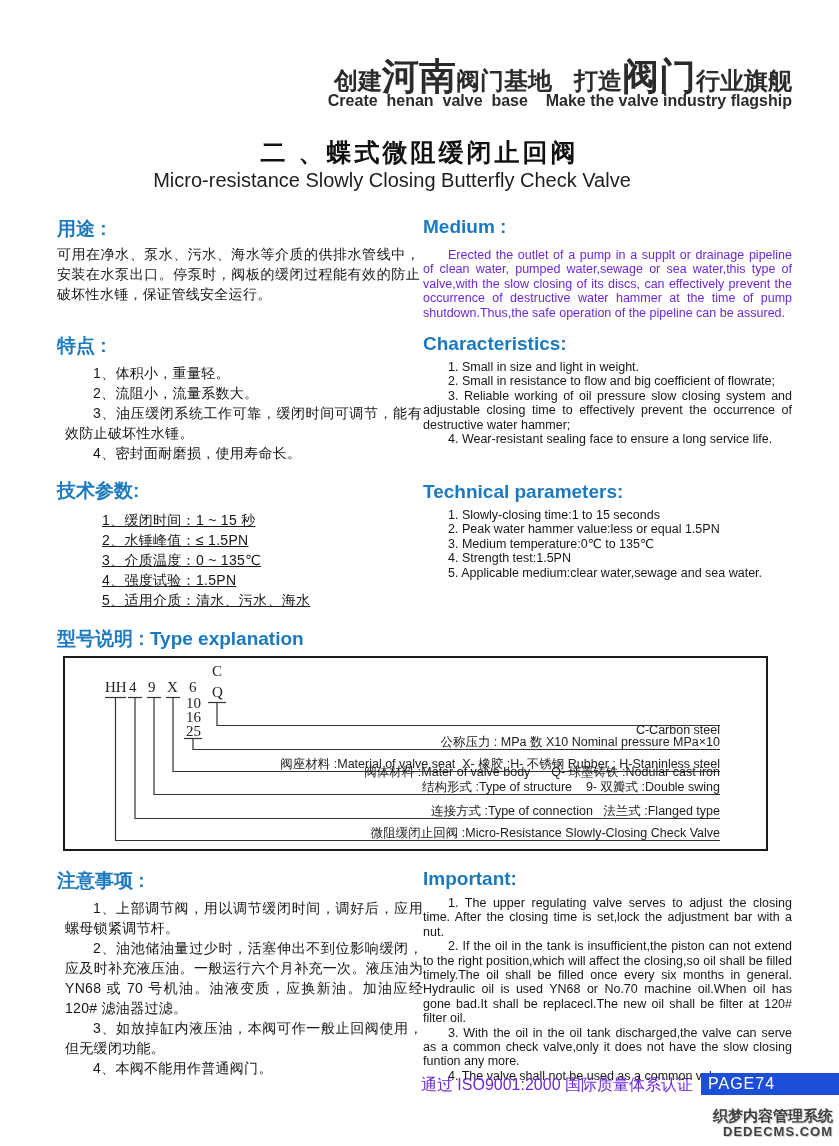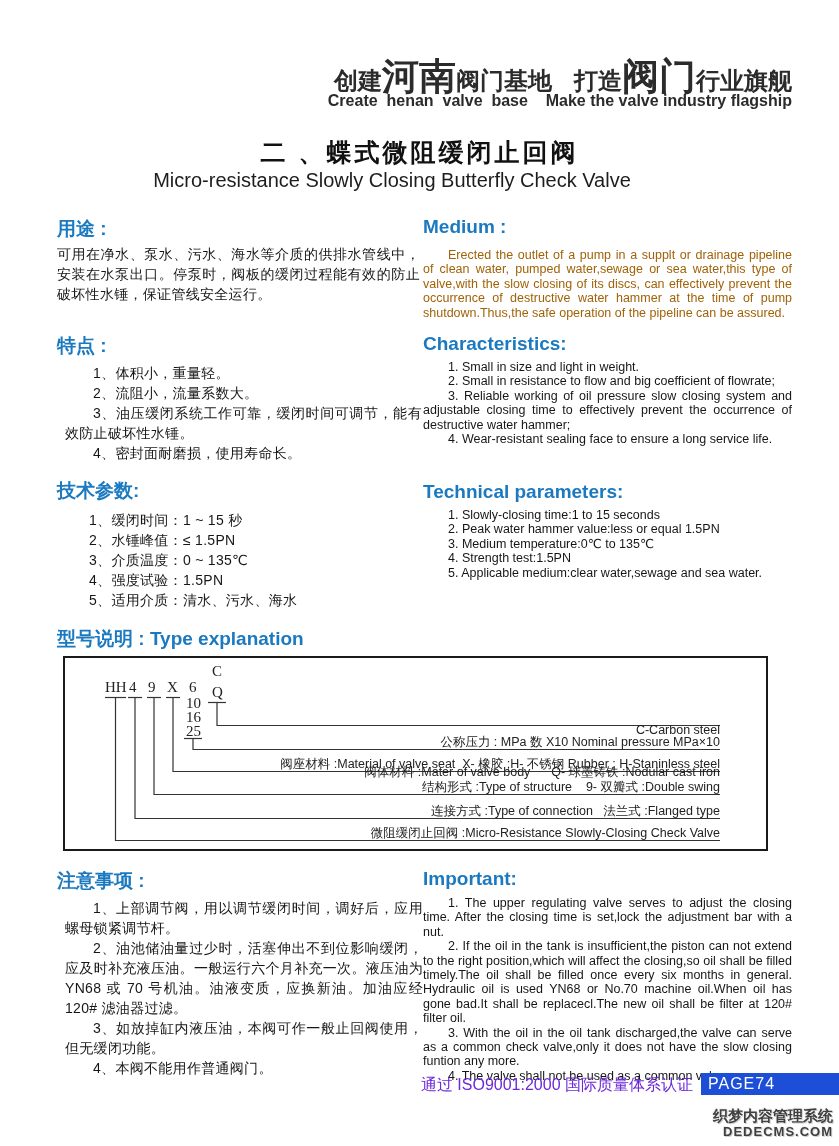--- a/index.html
+++ b/index.html
@@ -17,21 +17,21 @@
   .slogan-en{right:47px;top:92px;font-size:16px;font-weight:bold;color:#2b2b2b;white-space:pre;}
   
   .title-cn{left:0;width:839px;top:136px;text-align:center;font-size:25px;font-weight:bold;letter-spacing:3px;color:#111;}
   .title-en{left:0;width:764px;top:169px;text-align:center;font-size:20px;color:#1d1d1d;margin-left:10px;}
   
   .h-blue{font-size:19px;font-weight:bold;color:#1b79c0;white-space:nowrap;}
   
   .cn-body{font-size:14px;line-height:20px;text-align:justify;color:#161616;letter-spacing:0.3px;}
   .cn-body .ind, .cn-item{text-indent:2em;margin-left:8px;}
   .cn-item{font-size:14px;line-height:20px;text-align:justify;color:#161616;letter-spacing:0.3px;}
-  .en-body{font-size:12.5px;line-height:14.4px;text-align:justify;color:#a16207;}
+  .en-body{font-size:12.5px;line-height:14.4px;text-align:justify;color:#6d28d9;}
   .en-item{font-size:12.5px;line-height:14.4px;text-align:justify;color:#161616;text-indent:2em;}
   .en-ind{text-indent:2em;}
   
   .diagram{left:63px;top:656px;width:701px;height:191px;border:2px solid #1a1a1a;}
   .code{position:absolute;font-family:"Liberation Serif","DejaVu Serif",serif;font-size:15px;color:#222;line-height:15px;}
   .drow{position:absolute;right:46px;font-size:12.5px;line-height:14px;color:#222;text-align:right;white-space:pre;}
   .dsvg{position:absolute;left:0;top:0;}
   
   .cert{top:1075px;right:146px;font-size:16px;color:#6d28d9;white-space:nowrap;}
   .pagebox{top:1073px;left:701px;width:138px;height:22px;background:#1d4ed8;color:#ffffff;
@@ -69,21 +69,21 @@
 
 <div class="abs h-blue" style="left:423px;top:333px;">Characteristics:</div>
 <div class="abs" style="left:423px;top:360px;width:369px;">
   <div class="en-item">1. Small in size and light in weight.</div>
   <div class="en-item">2. Small in resistance to flow and big coefficient of flowrate;</div>
   <div class="en-item">3. Reliable working of oil pressure slow closing system and adjustable closing time to effectively prevent the occurrence of destructive water hammer;</div>
   <div class="en-item">4. Wear-resistant sealing face to ensure a long service life.</div>
 </div>
 
 <div class="abs h-blue" style="left:57px;top:478px;">技术参数:</div>
-<div class="abs" style="left:53px;top:510px;width:365px;">
+<div class="abs" style="left:66px;top:510px;width:365px;text-decoration:underline;">
   <div class="cn-item">1、缓闭时间：1 ~ 15 秒</div>
   <div class="cn-item">2、水锤峰值：≤ 1.5PN</div>
   <div class="cn-item">3、介质温度：0 ~ 135℃</div>
   <div class="cn-item">4、强度试验：1.5PN</div>
   <div class="cn-item">5、适用介质：清水、污水、海水</div>
 </div>
 
 <div class="abs h-blue" style="left:423px;top:481px;">Technical parameters:</div>
 <div class="abs" style="left:423px;top:508px;width:369px;">
   <div class="en-item">1. Slowly-closing time:1 to 15 seconds</div>

